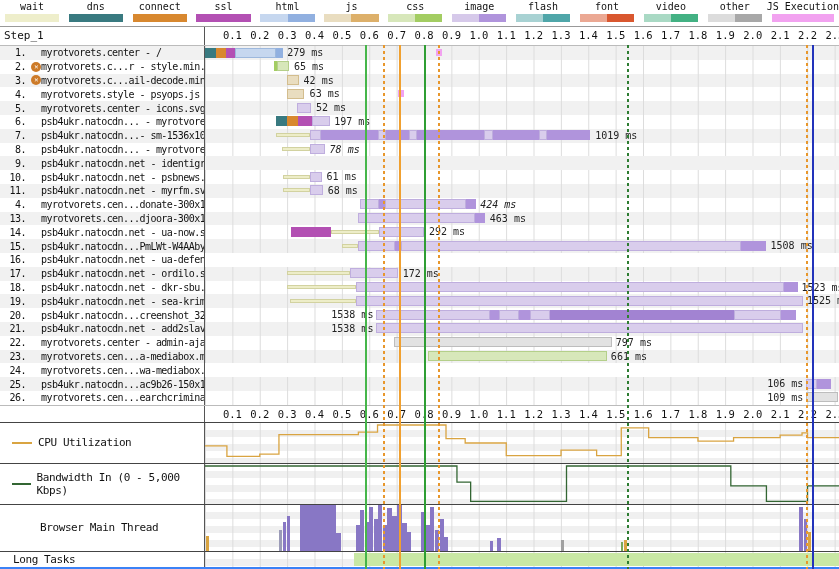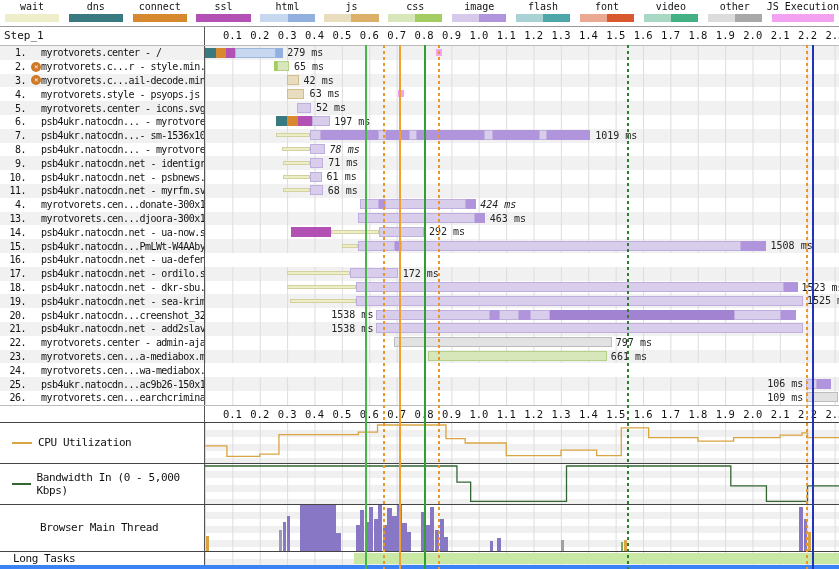--- a/index.html
+++ b/index.html
@@ -52,21 +52,21 @@
   .seg-jsexec{background:#f2a2f0;top:3px;height:7px;}
   .seg-wait{background:#ededc8;border:1px solid #d2d2a0;top:4.5px;height:4px;}
   .ms-label{position:absolute;top:0;line-height:13.8px;font-size:10px;color:#222;white-space:nowrap;}
   
   .axis-bottom{height:16px;display:flex;border-top:1px solid #bbb;}
   
   .section{display:flex;border-top:1px solid #444;box-sizing:border-box;}
   .sec-cpu{height:41px;}
   .sec-bw{height:41px;}
   .sec-mt{height:47px;}
-  .sec-lt{flex:1;border-bottom:4px solid #3b82f6;text-align:right;}
+  .sec-lt{flex:1;border-bottom:2px solid #3b82f6;text-align:right;}
   .sec-label{width:205px;flex:0 0 205px;box-sizing:border-box;border-right:1px solid #555;
     display:flex;align-items:center;font-size:11px;letter-spacing:-0.4px;color:#111;}
   .swatch-line{display:inline-block;width:20px;height:2px;margin:0 6px 0 12px;}
   .sec-chart{flex:1;position:relative;overflow:hidden;
     background-image:
       linear-gradient(to right,#dcdcdc 1px,transparent 1px),
       repeating-linear-gradient(to bottom,#ffffff 0 7px,#f0f0f0 7px 14px);
     background-size:27.387px 100%,100% 100%;}
   .sec-chart svg{position:absolute;left:0;top:0;}
   .spike{position:absolute;bottom:0;}
@@ -315,25 +315,20 @@
             <div class="seg seg-wait" style="left: 12.095%; width: 4.53564%;"></div>
             <div class="seg seg-image" style="left: 16.6307%; width: 2.24622%;"></div>
             <span class="ms-label" style="left: 19.6544%; font-style: italic;">78 ms</span>
           </div>
         </div>
         <div class="req-row odd">
           <div class="req-label">
             <span class="req-num">9.</span>
             <span class="err-spacer"></span>
             <span class="req-text">psb4ukr.natocdn.net - identigraf.svg</span>
-          </div>
-          <div class="req-chart">
-            <div class="seg seg-wait" style="left: 12.311%; width: 4.31965%;"></div>
-            <div class="seg seg-image" style="left: 16.6307%; width: 2.03024%;"></div>
-            <span class="ms-label" style="left: 19.4384%;">71 ms</span>
           </div>
         </div>
         <div class="req-row even">
           <div class="req-label">
             <span class="req-num">10.</span>
             <span class="err-spacer"></span>
             <span class="req-text">psb4ukr.natocdn.net - psbnews.svg</span>
           </div>
           <div class="req-chart">
             <div class="seg seg-wait" style="left: 12.311%; width: 4.31965%;"></div>

